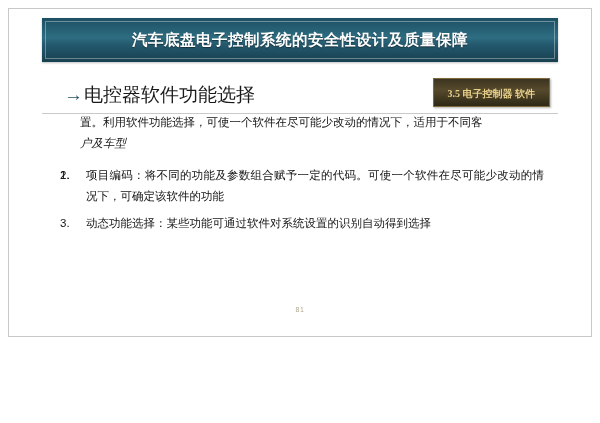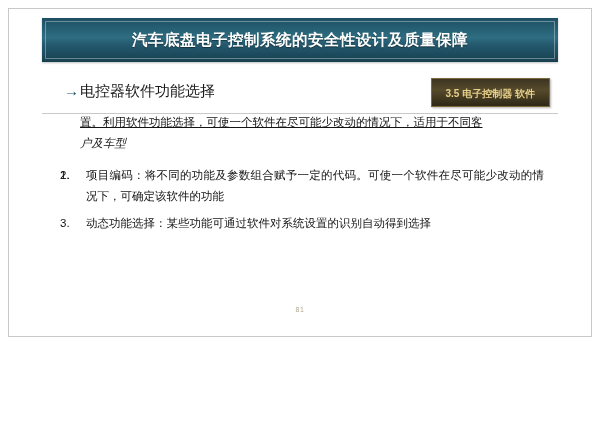--- a/index.html
+++ b/index.html
@@ -67,21 +67,21 @@
     position: absolute;
     left: 42px;
     top: 78px;
     width: 516px;
     height: 30px;
   }
   .section-heading {
     position: absolute;
     left: 22px;
     top: 4px;
-    font-size: 15px;
+    font-size: 19px;
     color: #1a1a1a;
     font-weight: normal;
     white-space: nowrap;
   }
   .section-heading .arrow {
     color: #1f4f63;
     font-weight: bold;
     margin-right: 1px;
   }
   .tag-box {
@@ -91,20 +91,21 @@
     background: linear-gradient(to bottom, #3c3420 0%, #564a2c 40%, #2e2815 100%);
     border: 1px solid #7d6b3e;
     padding: 4px 14px 5px 14px;
     box-shadow: 1px 1px 2px rgba(0,0,0,0.3);
   }
   .tag-text {
     color: #e6cf8a;
     font-size: 10px;
     font-weight: bold;
     white-space: nowrap;
+    font-family: Liberation Serif, serif;
   }
 
   
   .divider {
     position: absolute;
     left: 42px;
     top: 113px;
     width: 516px;
     height: 1px;
     background: #c9c9c9;
@@ -178,21 +179,21 @@
       <span class="arrow">→</span><span>电控器软件功能选择</span>
     </div>
     <div class="tag-box">
       <span class="tag-text">3.5 电子控制器 软件</span>
     </div>
   </div>
 
   <div class="divider"></div>
 
   <div class="body-area">
-    <p class="para" style="margin-top:-10px; text-indent:20px;text-decoration:underline;">置。利用软件功能选择，可使一个软件在尽可能少改动的情况下，适用于不同客</p>
+    <p class="para" style="margin-top:-10px; text-indent:20px;">置。利用软件功能选择，可使一个软件在尽可能少改动的情况下，适用于不同客</p>
     <p class="para" style="margin-top:-10px; text-indent:20px;font-style:italic;">户及车型</p>
 
     <ol class="numbered">
       <li>
         <span class="num">1.</span>
       </li>
       <li>
         <span class="num">2.</span>
         <span>项目编码：将不同的功能及参数组合赋予一定的代码。可使一个软件在尽可能少改动的情况下，可确定该软件的功能</span>
       </li>

